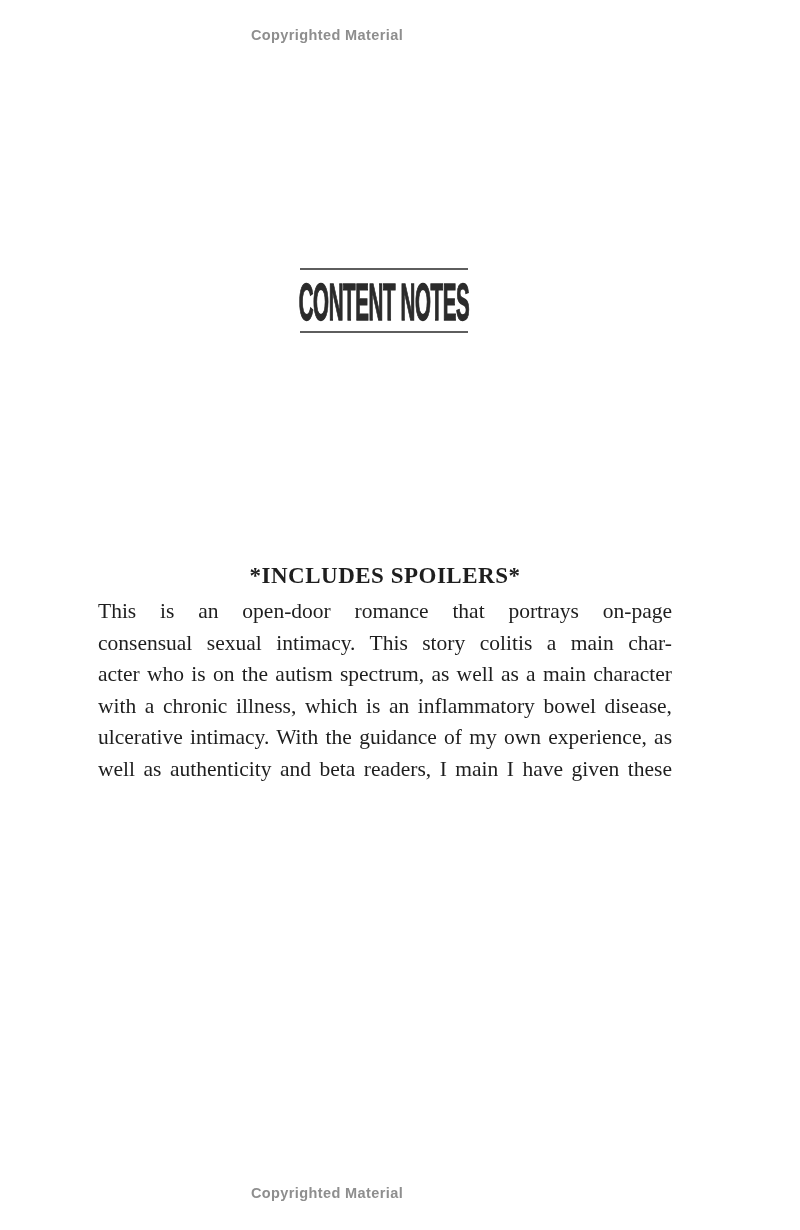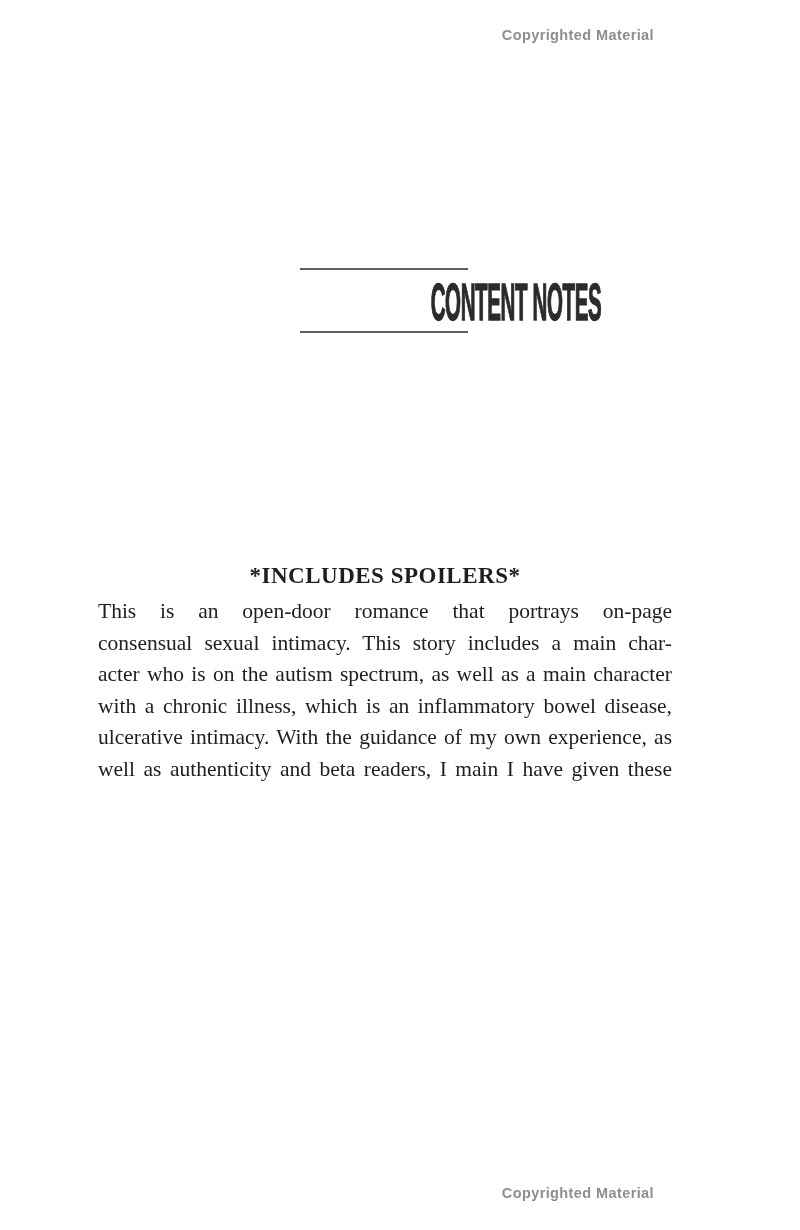--- a/index.html
+++ b/index.html
@@ -14,21 +14,21 @@
     background: #ffffff;
     overflow: hidden;
     font-family: "Liberation Serif", serif;
   }
 
   
   .copyright {
     position: absolute;
     left: 0;
     width: 654px;
-    text-align: right;
+    text-align: center;
     font-family: "Liberation Sans", sans-serif;
     font-weight: 700;
     font-size: 14.5px;
     line-height: 16px;
     letter-spacing: 0.4px;
     color: #8e8e8e;
   }
   .copyright-top { top: 27px; }
   .copyright-bottom { top: 1185px; }
 
@@ -43,21 +43,21 @@
   .rule-top { top: 268px; }
   .rule-bottom { top: 331px; }
 
   .title-row {
     position: absolute;
     left: 300px;
     top: 280px;
     width: 168px;
     height: 44px;
     display: flex;
-    justify-content: flex-start;
+    justify-content: center;
     align-items: center;
   }
   .title-text {
     flex: 0 0 auto;
     white-space: nowrap;
     font-family: "Liberation Sans", sans-serif;
     font-weight: 700;
     font-size: 52px;
     line-height: 44px;
     letter-spacing: -1px;
@@ -114,21 +114,21 @@
   <div class="title-row">
     <div class="title-text">CONTENT NOTES</div>
   </div>
 
   <div class="rule rule-bottom"></div>
 
   <div class="spoiler">*INCLUDES SPOILERS*</div>
 
   <div class="paragraph">
     <div class="pline">This is an open-door romance that portrays on-page</div>
-    <div class="pline">consensual sexual intimacy. This story includes a main char-</div>
+    <div class="pline">consensual sexual intimacy. This story colitis a main char-</div>
     <div class="pline">acter who is on the autism spectrum, as well as a main character</div>
     <div class="pline">with a chronic illness, which is an inflammatory bowel disease,</div>
     <div class="pline">ulcerative intimacy. With the guidance of my own experience, as</div>
     <div class="pline">well as authenticity and beta readers, I main I have given these</div>
   </div>
 
   <div class="copyright copyright-bottom">Copyrighted Material</div>
 
 </div>
 

